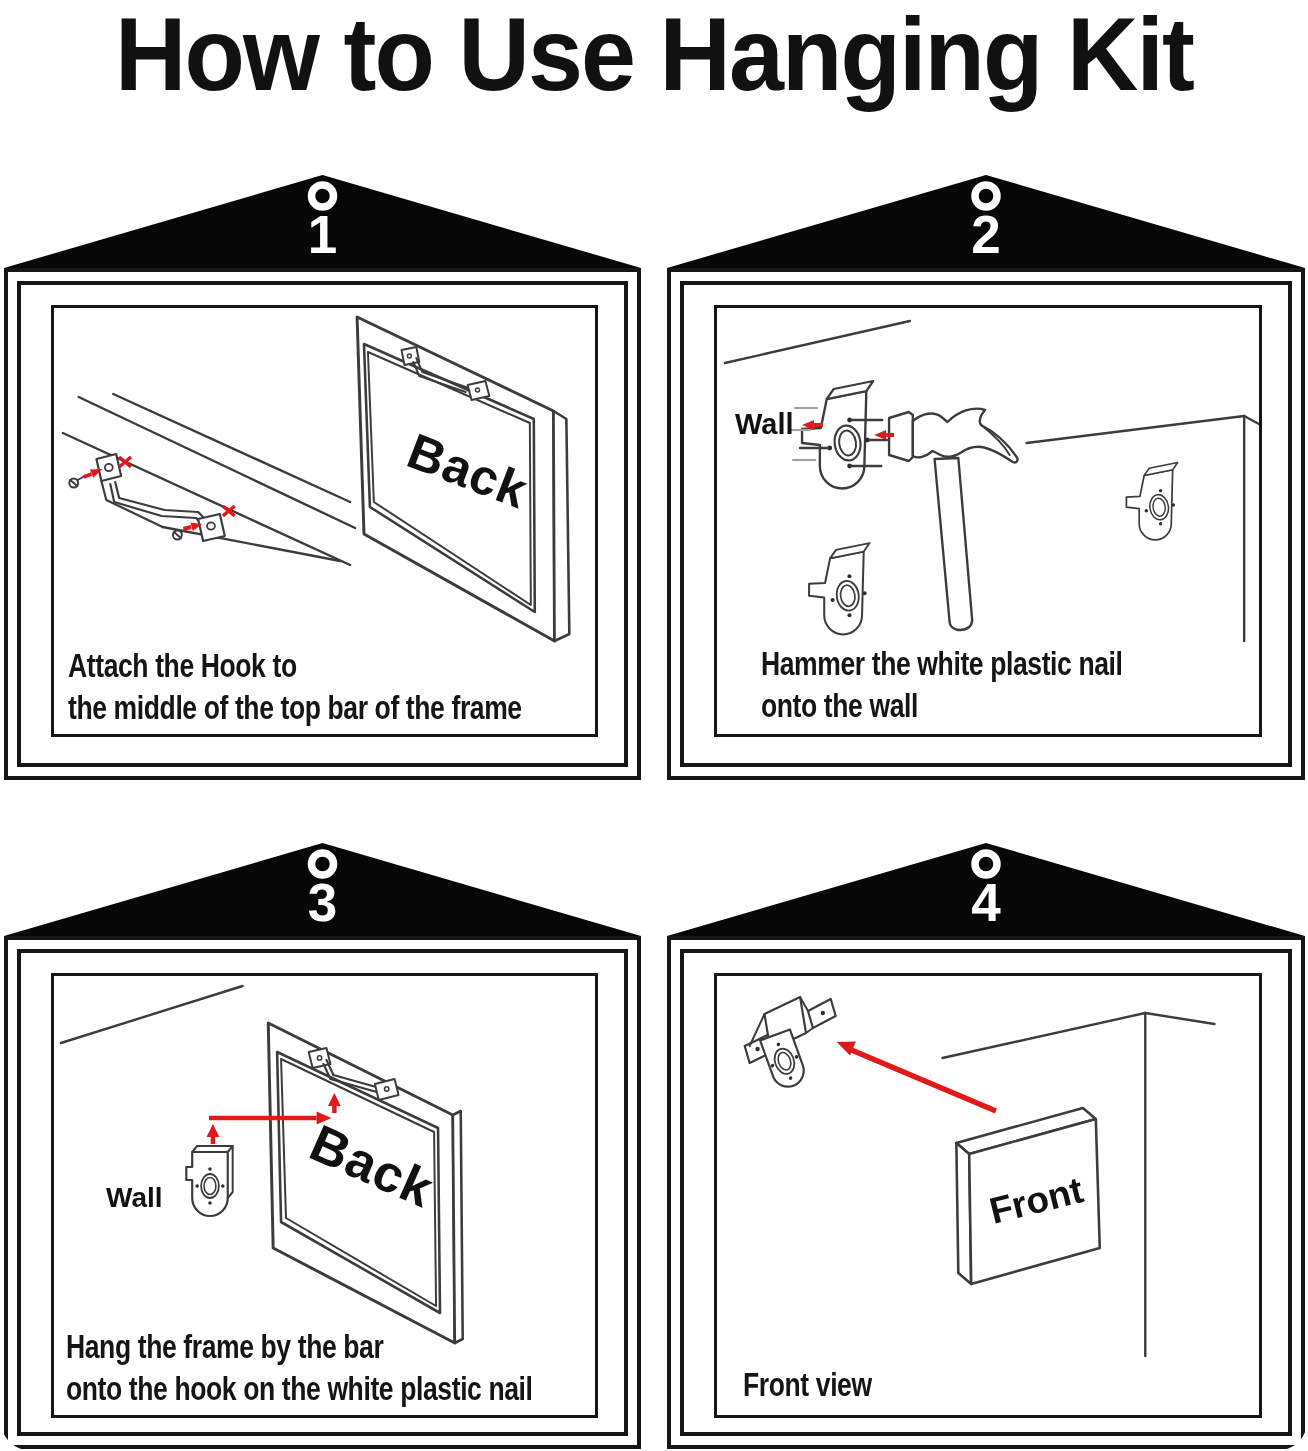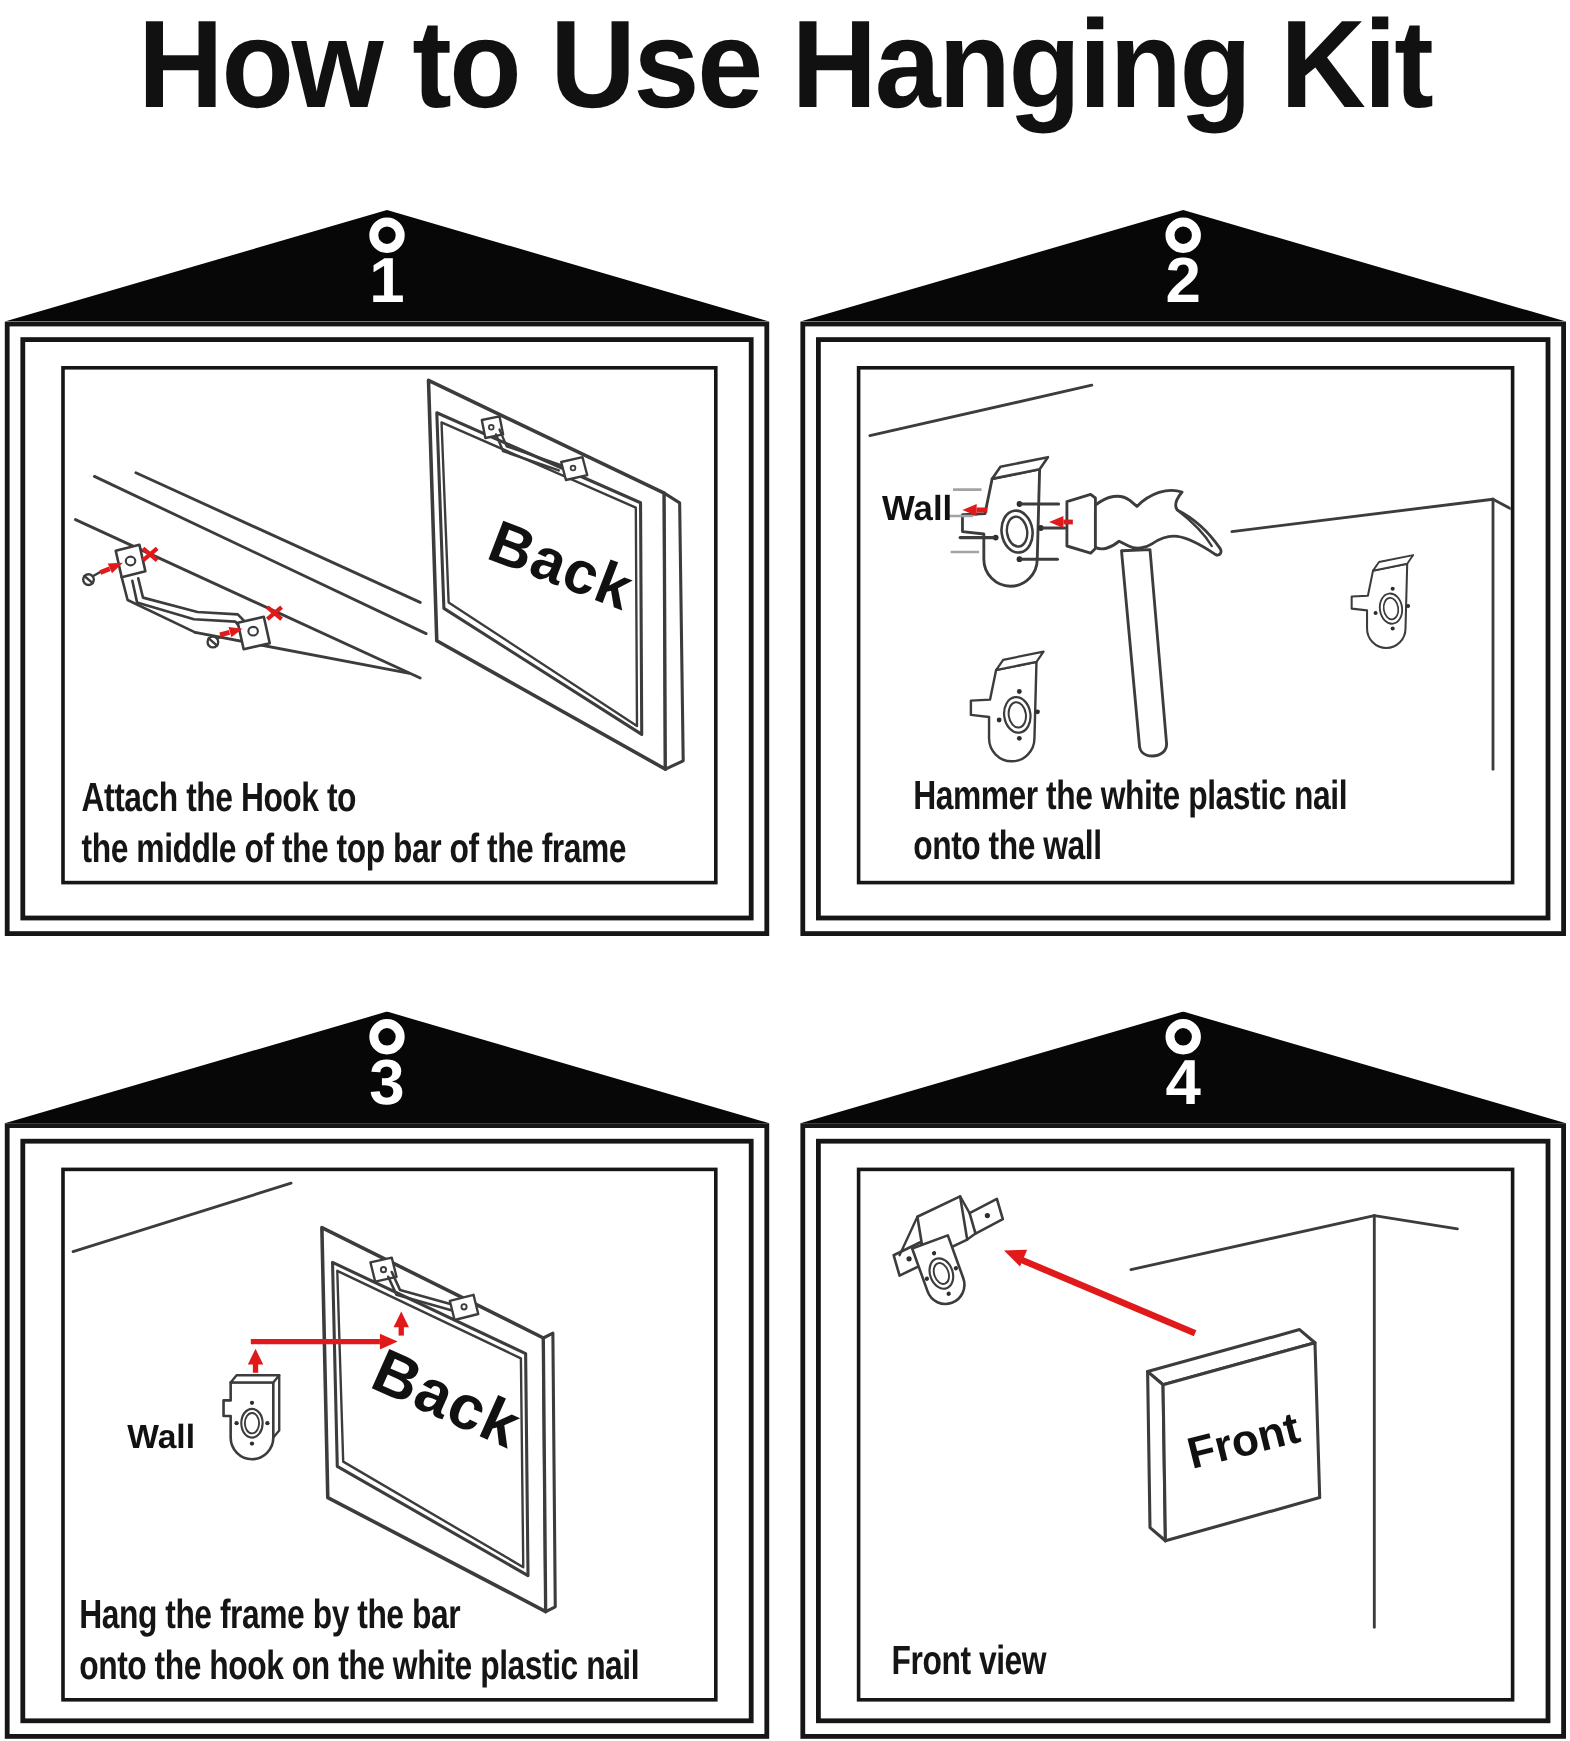--- a/index.html
+++ b/index.html
@@ -1,17 +1,17 @@
 <!DOCTYPE html>
 <html><head>
 <meta charset="utf-8">
 <style>
   html,body{margin:0;padding:0;background:#fff;}
   .stage{position:relative;width:1308px;height:1451px;background:#fff;overflow:hidden;
-         font-family:"Liberation Sans",sans-serif;color:#1a1a1a;}
+         font-family:"Liberation Sans",sans-serif;color:#1a1a1a;border-radius:32px;}
   .title{position:absolute;top:-8px;left:0;width:1308px;text-align:center;
          font-size:104px;font-weight:700;letter-spacing:-2px;line-height:124px;
          transform:scaleX(0.95);transform-origin:center top;white-space:nowrap;color:#111;}
   .panel{position:absolute;}
   .p1{left:4px;top:175px;width:637px;}
   .p2{left:667px;top:175px;width:638px;}
   .p3{left:4px;top:843px;width:637px;}
   .p4{left:667px;top:843px;width:638px;}
   .roof{position:relative;height:93px;}
   .roof svg{position:absolute;inset:0;width:100%;height:100%;}

